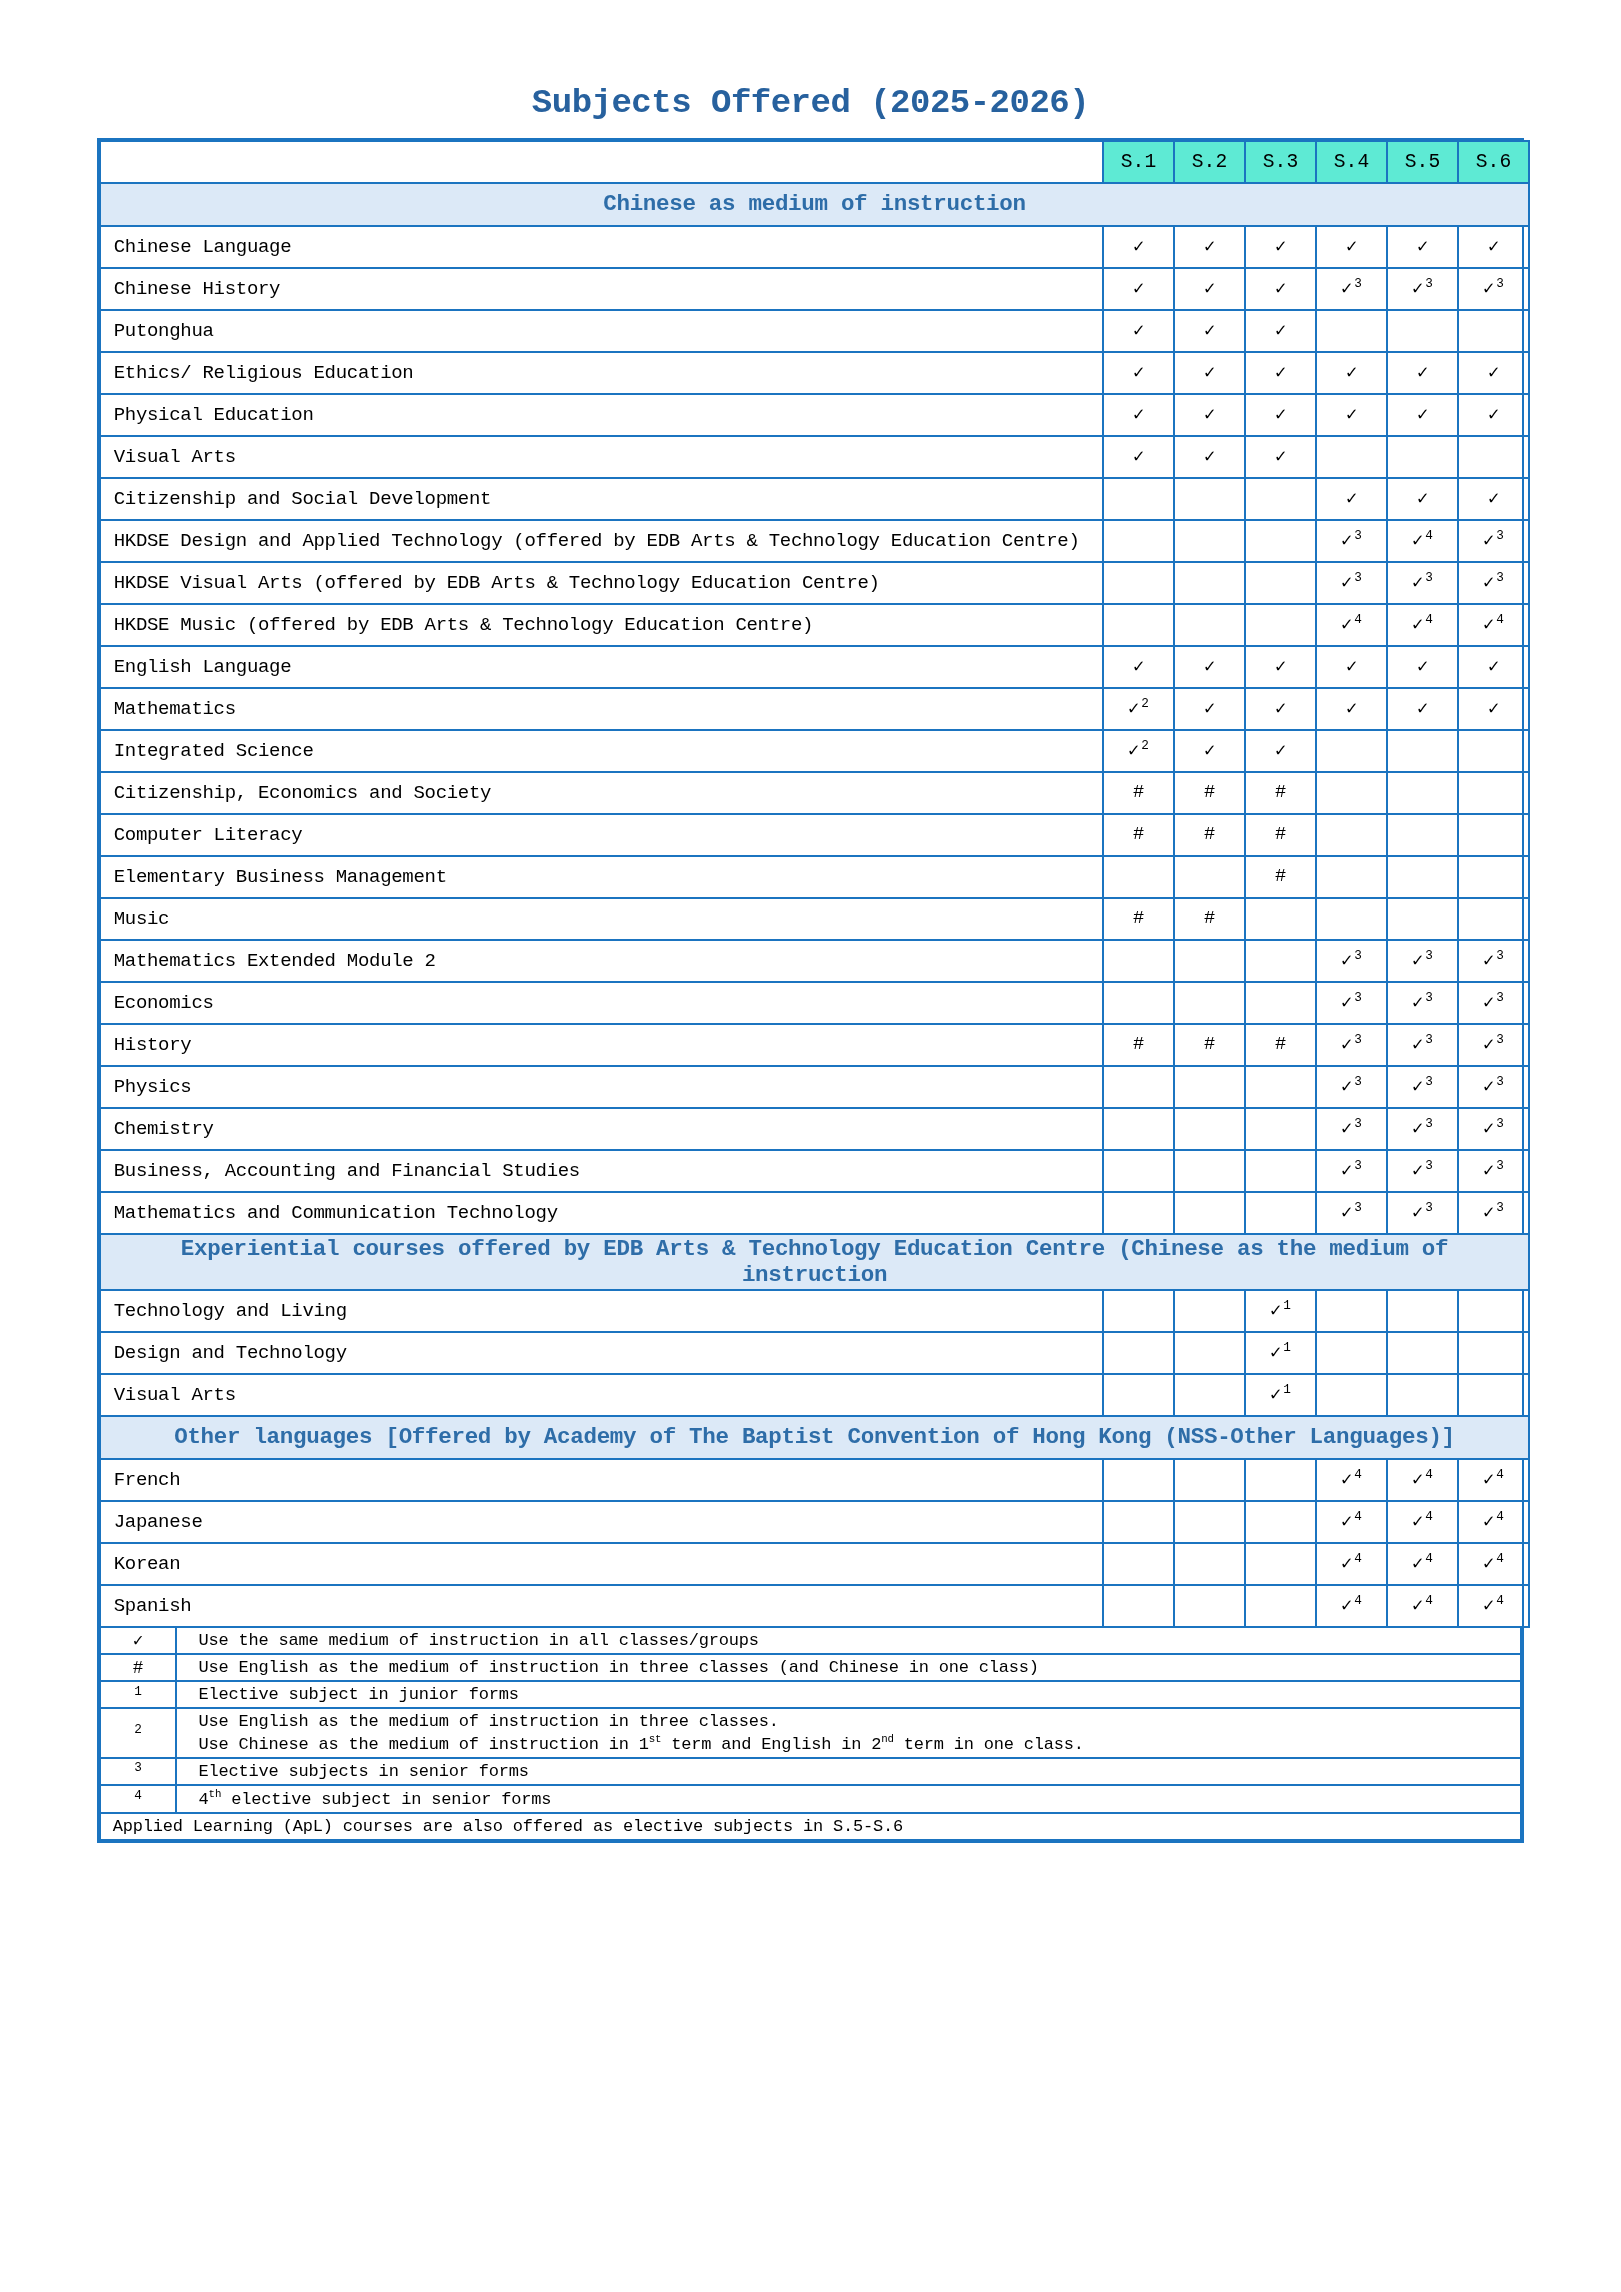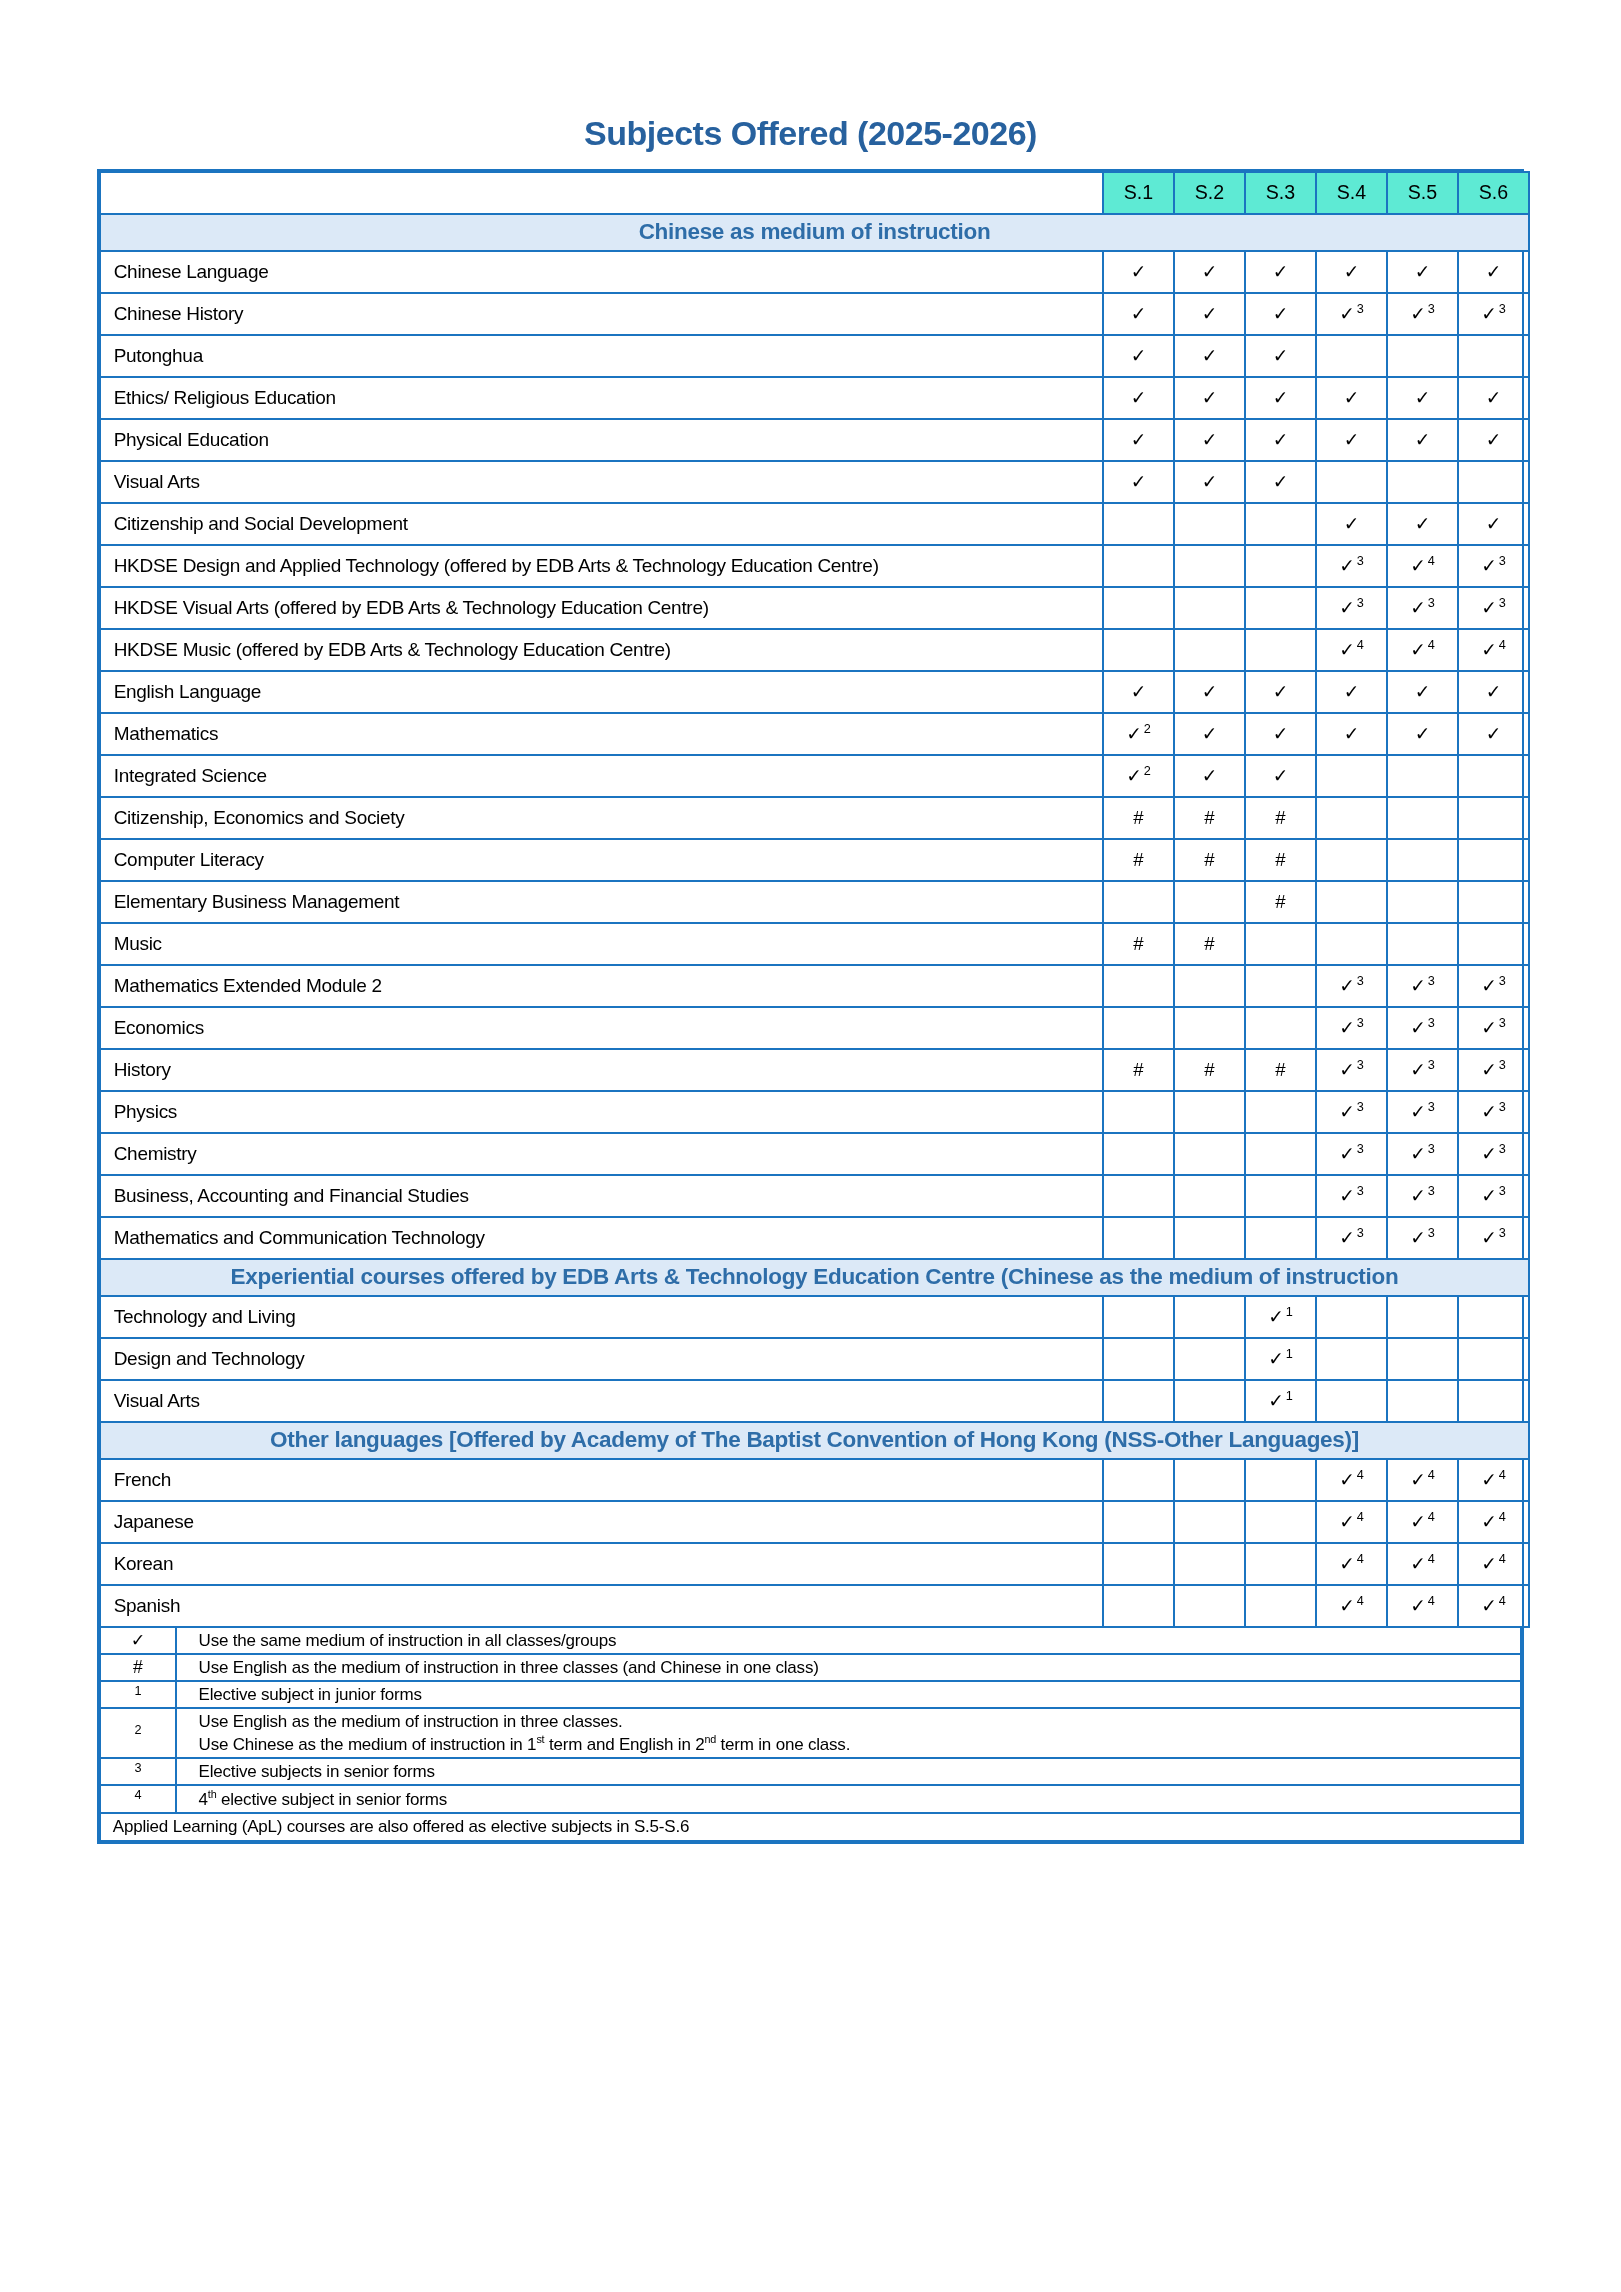--- a/index.html
+++ b/index.html
@@ -6,37 +6,37 @@
     --blue:#1B74C0;
     --band-bg:#DCE9F7;
     --band-text:#2E6DA8;
     --title:#27619E;
   }
   html,body{margin:0;padding:0;background:#ffffff;}
   body{
     width:1621px;height:2293px;overflow:hidden;
     font-family:"Liberation Sans",sans-serif;color:#000;
   }
-  .page{padding:114px 97px 0 97px;}
+  .page{padding:84px 97px 0 97px;font-family:Liberation Mono, monospace;}
   h1.title{
     margin:0 0 15.7px 0;text-align:center;
     font-size:34px;font-weight:bold;color:var(--title);
     letter-spacing:-0.5px;
   }
   .tbl-wrap{border:2.9px solid var(--blue);}
   table{border-collapse:collapse;width:100%;table-layout:fixed;}
   td,th{border:2px solid var(--blue);box-sizing:border-box;}
   
   .main th.colhead{
     height:42px;font-size:19.6px;font-weight:normal;text-align:center;
     background:#5eead4;
   }
   .main th.corner{background:#fff;}
   .main td.band{
-    height:37px;background:var(--band-bg);color:var(--band-text);
+    height:43px;background:var(--band-bg);color:var(--band-text);
     font-weight:bold;font-size:22.5px;text-align:center;
     letter-spacing:-0.3px;
   }
   .main td.subject{
     height:42px;text-align:left;padding:0 5.9px 0 12.7px;
     font-size:19px;letter-spacing:-0.3px;white-space:nowrap;overflow:hidden;
   }
   .main td.mark{height:42px;text-align:center;font-size:18.6px;padding:0;}
   .main td.mark .chk{font-size:18.6px;}
   .main td.mark sup{font-size:12.7px;line-height:1;margin-left:2px;}

